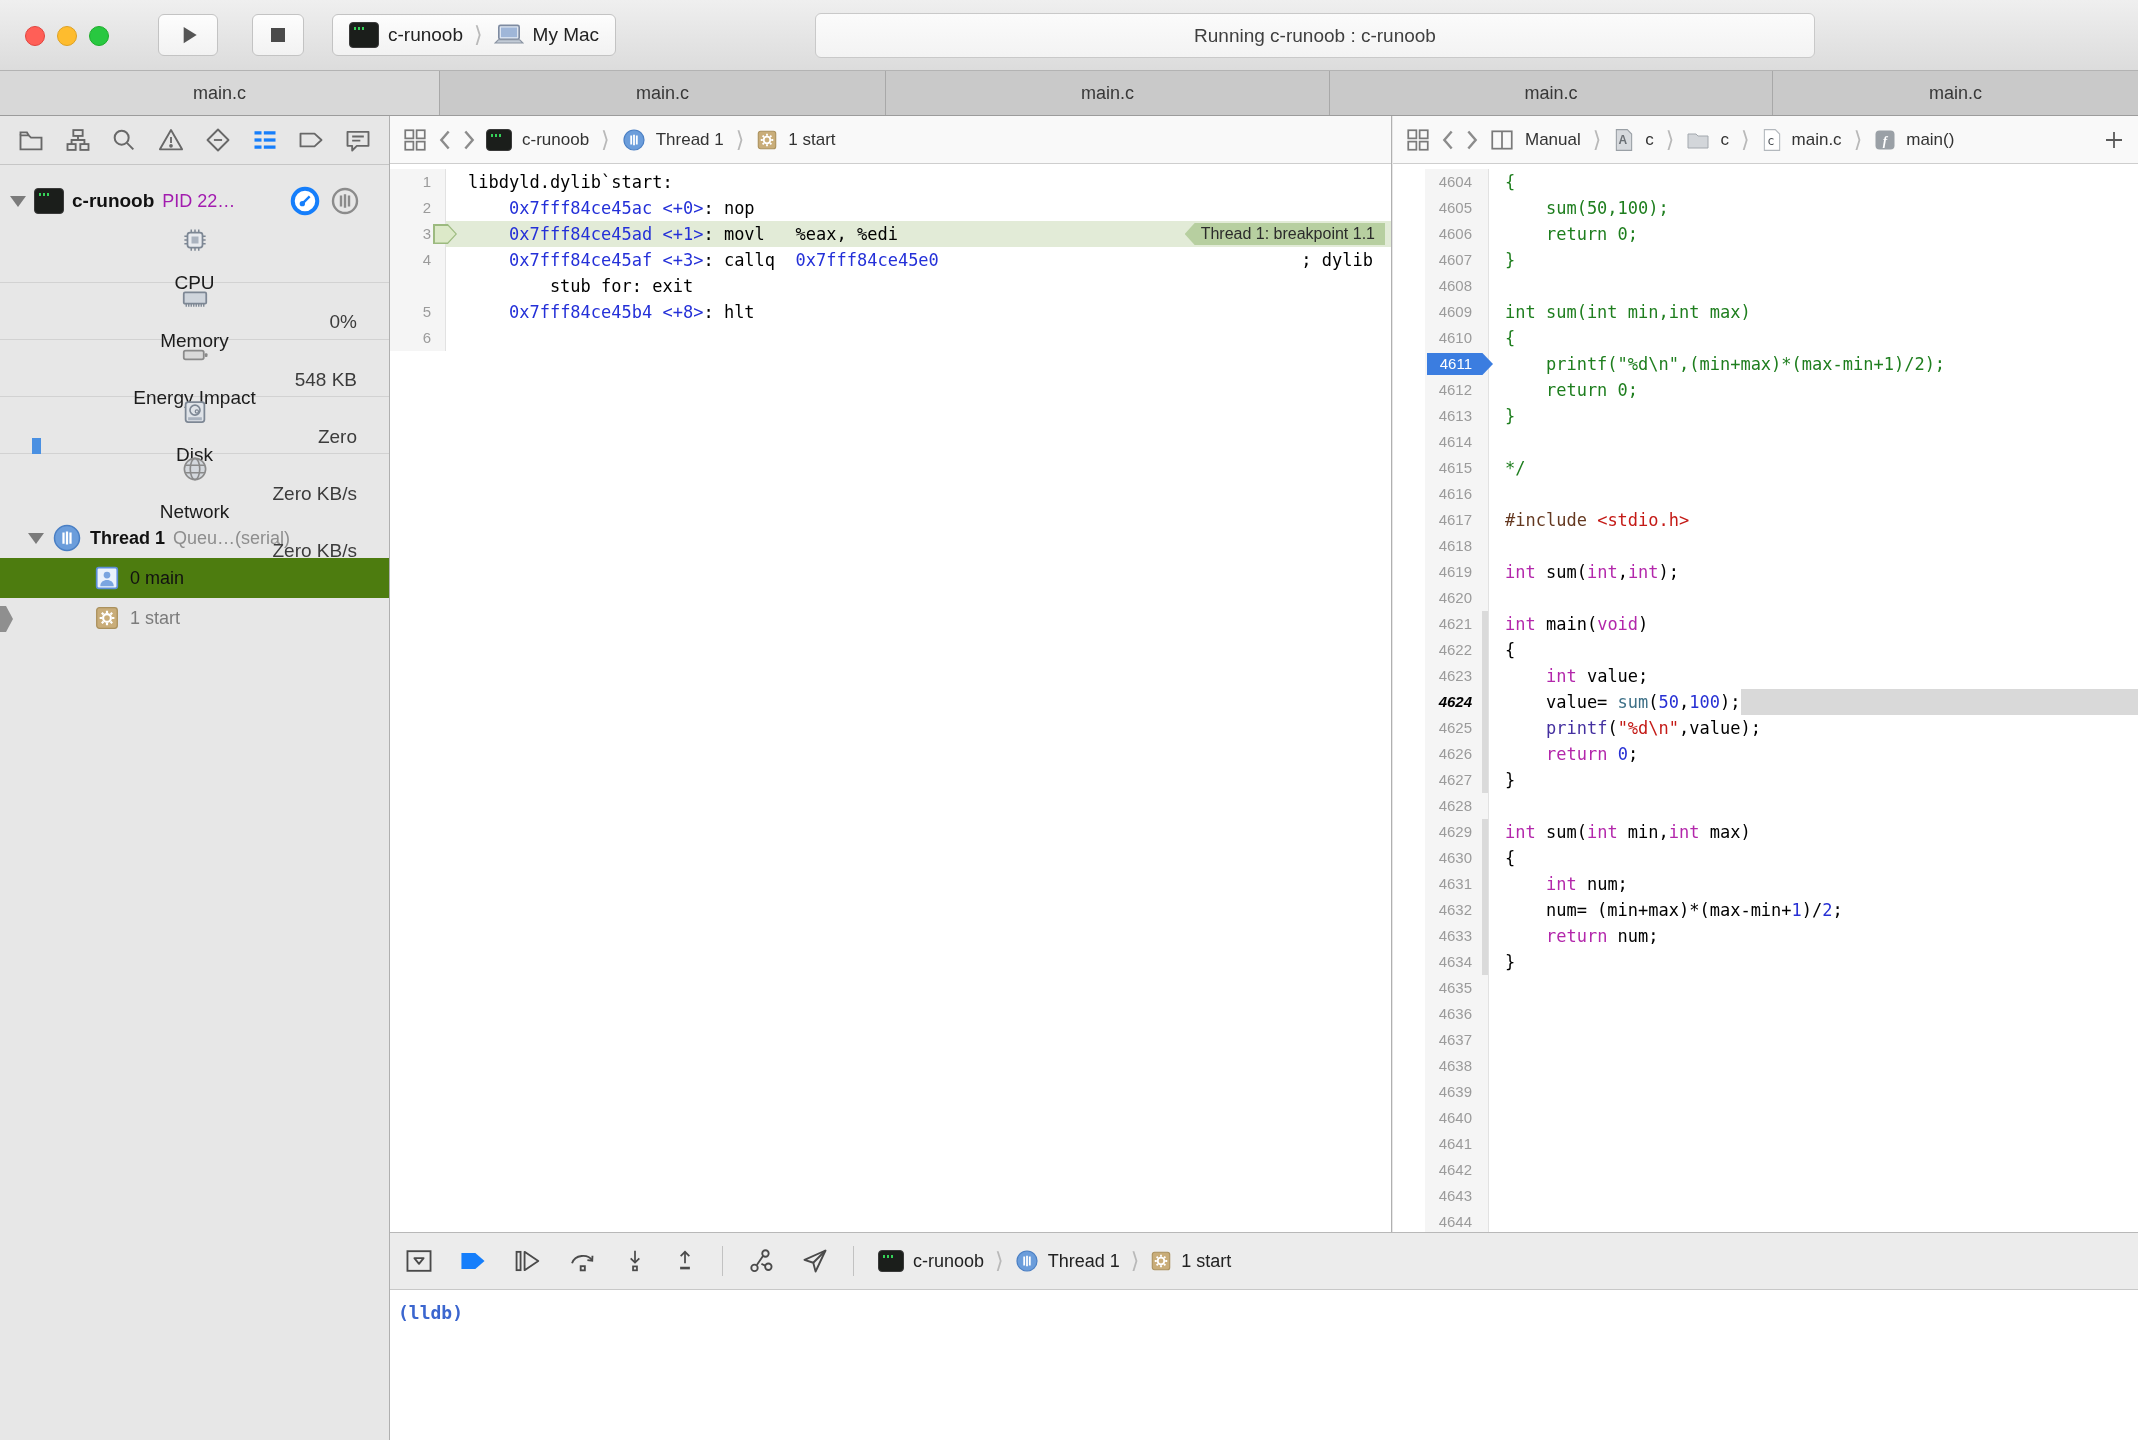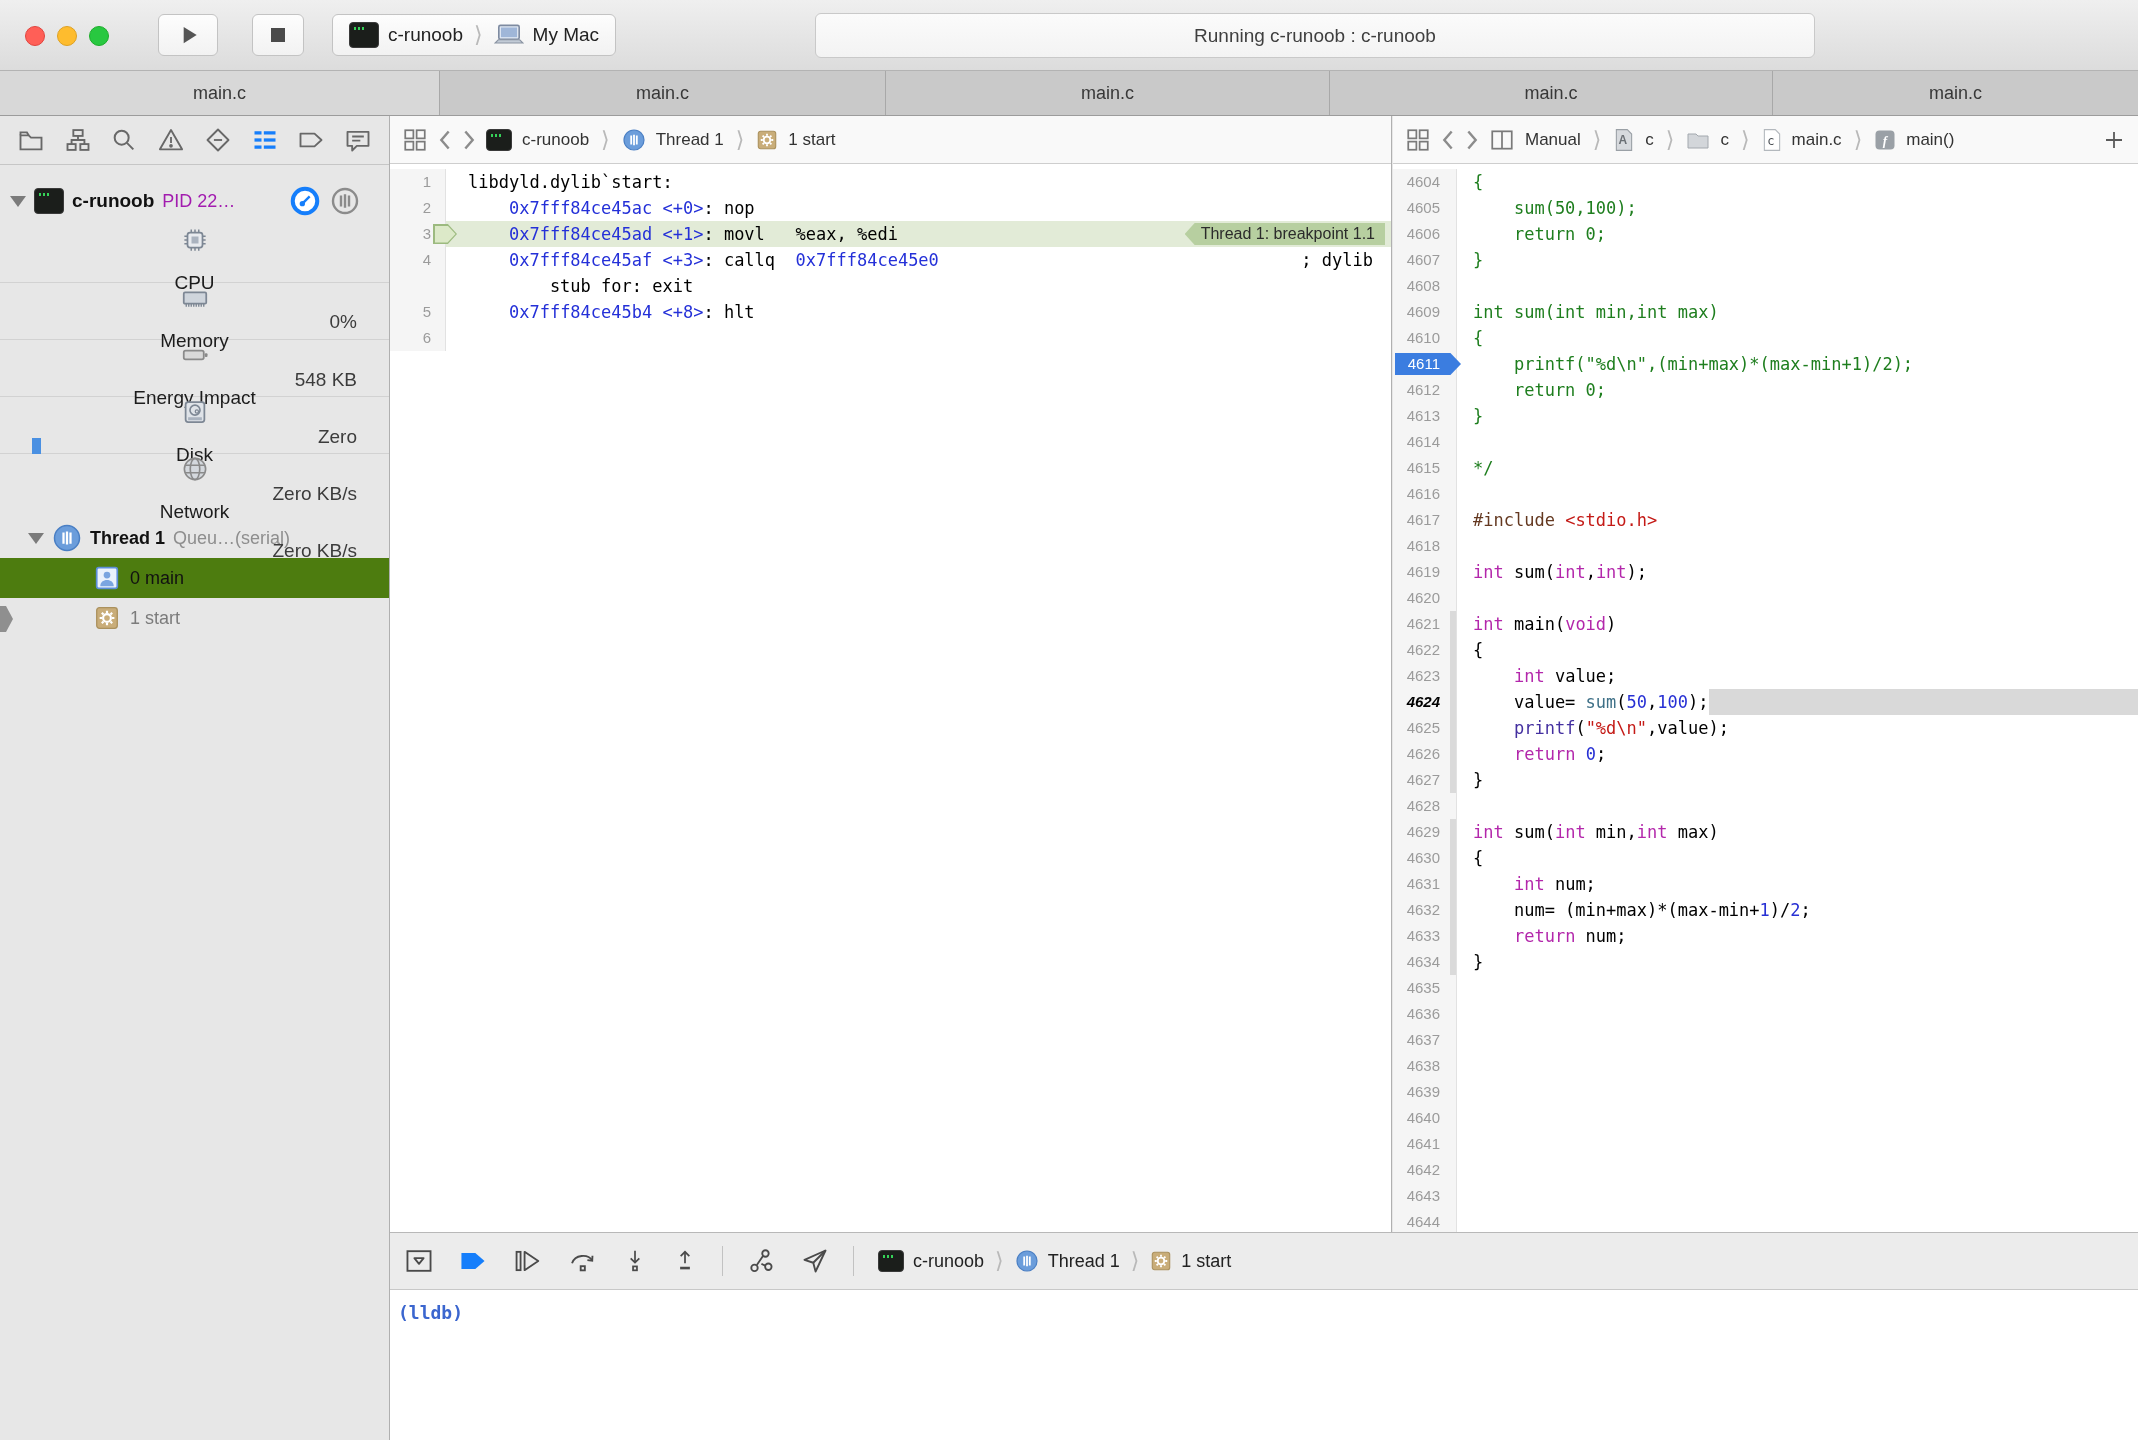--- a/index.html
+++ b/index.html
@@ -66,21 +66,21 @@
   #right-pane { left:1393px; width:745px; }
   .jump-bar { height:48px; background:#f9f9f9; border-bottom:1px solid #cecece; display:flex;
     align-items:center; padding:0 12px; gap:10px; font-size:17px; color:#333; }
   .jb-ic { display:flex; align-items:center; justify-content:center; flex:none; }
   .code-area { position:absolute; left:0; top:48px; right:0; bottom:0; overflow:hidden; padding-top:5px; }
 
   .code-line { display:flex; height:26px; position:relative; }
   .gut { flex:none; background:#f5f5f5; border-right:1px solid #e2e2e2; color:#9b9b9b;
     font-size:15px; line-height:26px; text-align:right; position:relative; }
   #middle-pane .gut { width:56px; padding-right:14px; }
-  #right-pane .gut { width:64px; padding-right:16px; }
+  #right-pane .gut { width:64px; padding-right:16px;margin-left:32px; }
   .gut.cur { color:#000; font-weight:bold;font-style:italic; }
   .gut .num { position:relative; z-index:2; }
   .gut.bp-blue { color:#fff; }
   .bp-chip { position:absolute; left:2px; top:2px; width:66px; height:22px; background:#3b7de0;
     clip-path:polygon(0 0,84% 0,100% 50%,84% 100%,0 100%); z-index:1; }
   .cbar { position:absolute; right:0; top:0; width:6px; height:26px; background:#dadada; }
   .bp-marker-outer { position:absolute; right:-12px; top:3px; width:24px; height:20px; background:#9cba7f;
     clip-path:polygon(0 0,62% 0,100% 50%,62% 100%,0 100%); z-index:3; }
   .bp-marker-inner { position:absolute; left:1.5px; top:1.5px; width:21px; height:17px; background:#dce9c8;
     clip-path:polygon(0 0,62% 0,100% 50%,62% 100%,0 100%); }

